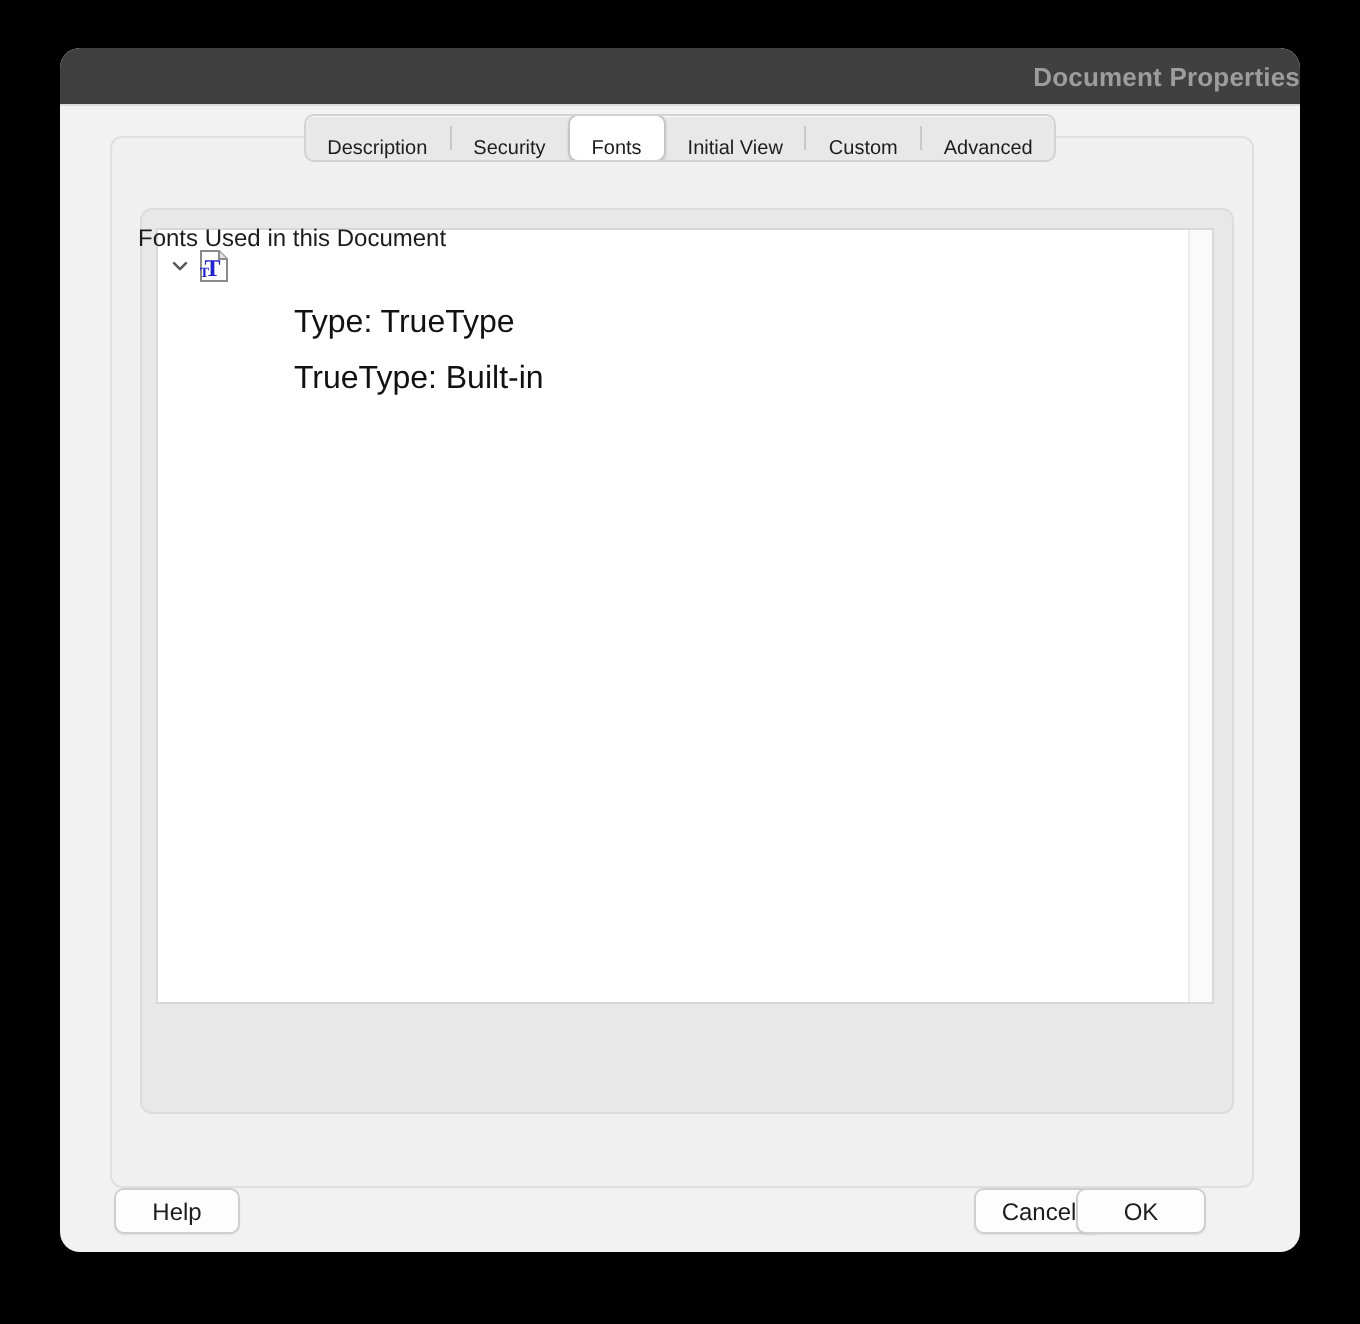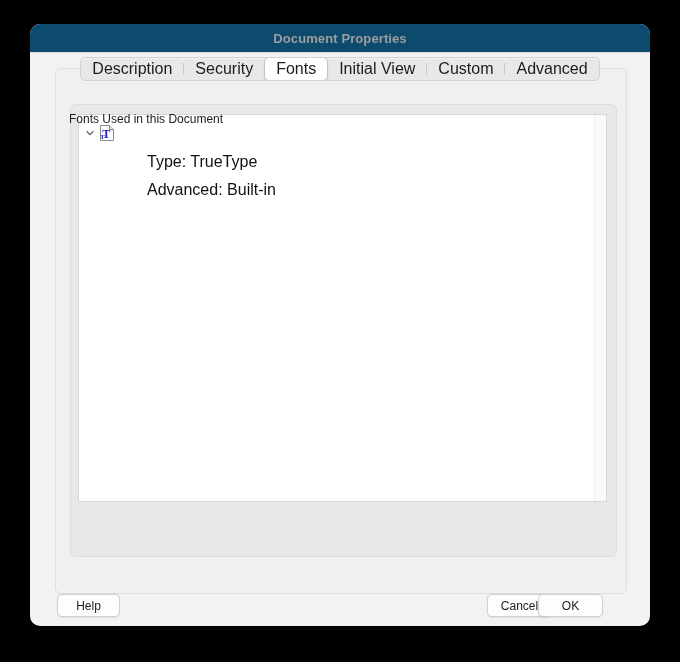--- a/index.html
+++ b/index.html
@@ -22,25 +22,25 @@
     height: 602px;
     background: #f2f2f2;
     border-radius: 10px;
     box-shadow: 0 2px 14px rgba(0,0,0,0.45);
     overflow: hidden;
   }
 
   
   #titlebar {
     height: 28px;
-    background: #0c4a6e;
+    background: #404040;
     border-bottom: 1px solid #dcdcdc;
     display: flex;
     align-items: center;
-    justify-content: center;
+    justify-content: flex-end;
     position: relative;
   }
   #titlebar .title {
     font-size: 13px;
     font-weight: bold;
     color: #9d9d9d;
     letter-spacing: 0.1px;
   }
 
   
@@ -59,24 +59,24 @@
     background: #e8e8e8;
     border: 1px solid #d2d2d2;
     border-radius: 5px;
     height: 22px;
     padding: 0;
     overflow: hidden;
     box-shadow: 0 0.5px 0 rgba(255,255,255,0.8) inset;
   }
   .seg-tab {
     display: flex;
-    align-items: center;
+    align-items: flex-end;
     justify-content: center;
     padding: 0 11px;
-    font-size: 16px;
+    font-size: 10px;
     color: #1c1c1c;
     background: transparent;
     cursor: default;
     white-space: nowrap;
     position: relative;
   }
   .seg-divider {
     width: 1px;
     background: #c9c9c9;
     margin: 5px 0;
@@ -274,21 +274,21 @@
         <svg width="14" height="16" viewBox="0 0 14 16">
           <path d="M0.5 0.5 H9.5 L13.5 4.5 V15.5 H0.5 Z" fill="#ffffff" stroke="#8a8a8a" stroke-width="1"></path>
           <path d="M9.5 0.5 V4.5 H13.5" fill="#e4e4e4" stroke="#8a8a8a" stroke-width="1"></path>
           <text x="6.2" y="13" font-family="Liberation Serif, serif" font-size="12" font-weight="bold" fill="#2222cc" text-anchor="middle">T</text>
           <text x="2.2" y="13.5" font-family="Liberation Serif, serif" font-size="7" font-weight="bold" fill="#2222cc" text-anchor="middle">T</text>
         </svg>
       </span>
     </div>
 
     <div class="detail-row first">Type: TrueType</div>
-    <div class="detail-row second">Advanced: Built-in</div>
+    <div class="detail-row second">TrueType: Built-in</div>
 
     <div id="scrollbar-track">
       <div id="scrollbar-thumb"></div>
     </div>
   </div>
 
   <div class="btn" id="btn-help">
     <span>Help</span>
   </div>
   <div class="btn" id="btn-cancel">

